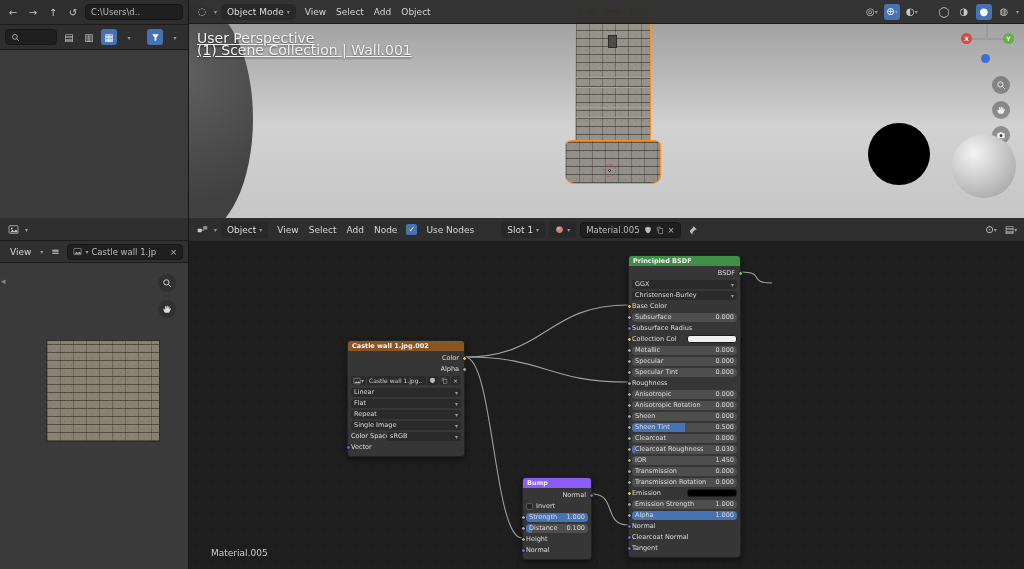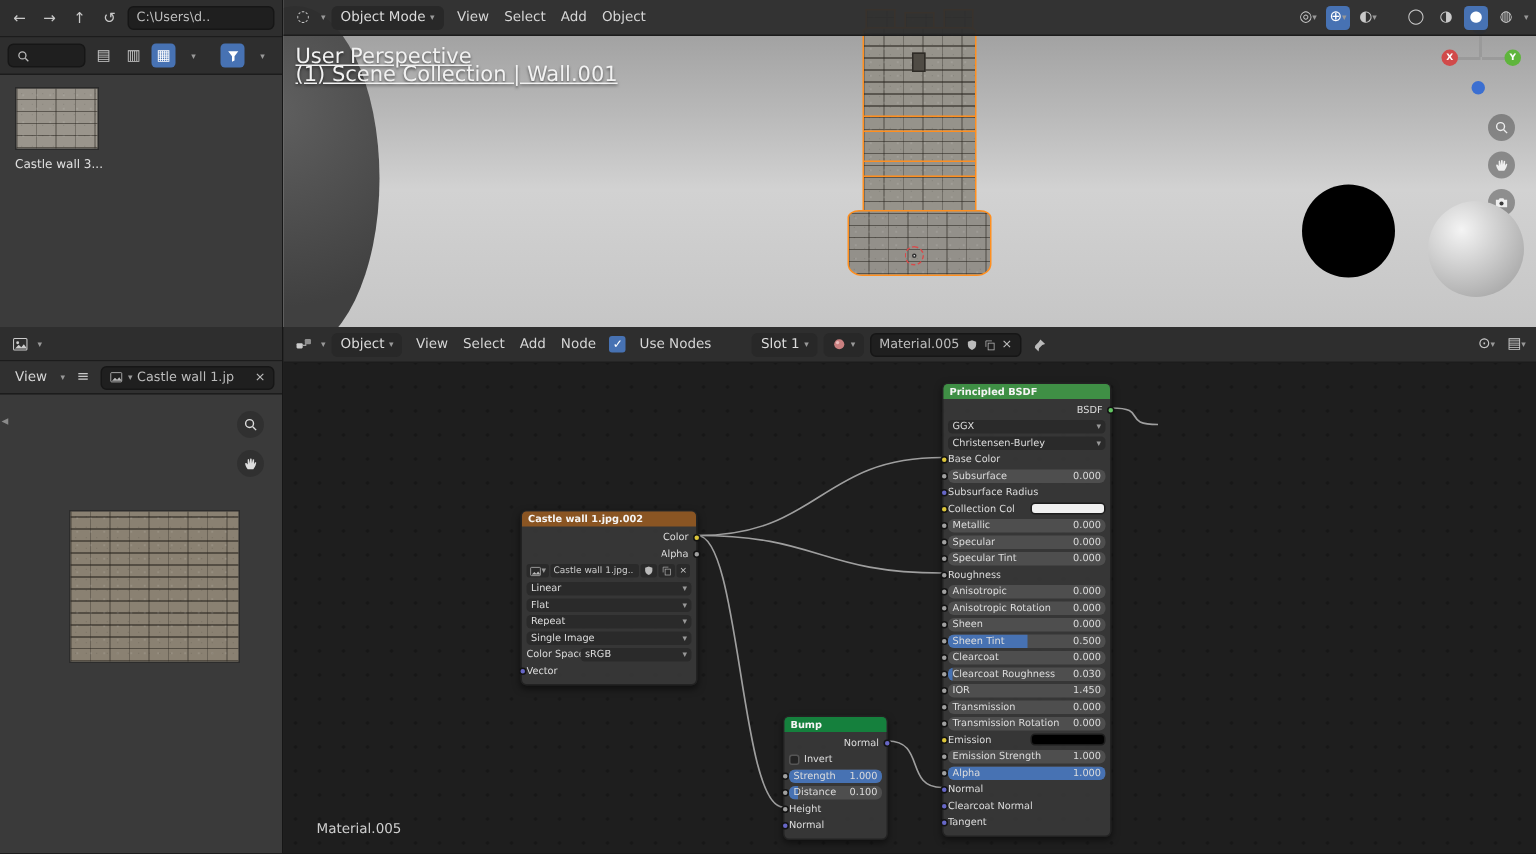--- a/index.html
+++ b/index.html
@@ -123,24 +123,20 @@
         <svg width="9" height="9" viewBox="0 0 16 16">
             <path d="M2 2h12l-4.5 6v5l-3 1.6V8z" fill="#fff"></path>
           </svg>
       </span>
       <span class="ibtn">
           <span class="car">▾</span>
         </span>
     </div>
     <div id="thumb-area">
       <div id="thumb-grid">
-          <div class="thumb-item">
-            <div class="thumb stone v-gray2"></div>
-            <div class="thumb-label">Castle wall 3...</div>
-          </div>
         </div>
     </div>
   </div>
 
   <div id="image-editor" class="abs">
     <div id="ie-row1" class="hdr">
       <span class="ibtn">
         <svg width="11" height="11" viewBox="0 0 16 16">
             <rect x="1.5" y="2.5" width="13" height="11" rx="1" fill="none" stroke="#ccc"></rect>
             <circle cx="5.5" cy="6.5" r="1.4" fill="#ccc"></circle>
@@ -344,21 +340,21 @@
                 <span class="car">▾</span>
               </div>
             </div>
             <div class="nrow t-in">
               <i class="sock left" style="background: rgb(103, 103, 199);"></i>
               <span class="nlabel">Vector</span>
             </div>
           </div>
         </div>
         <div class="node" style="left: 333px; top: 259px; width: 70px;">
-          <div class="node-header" style="background: #15803d;">Bump</div>
+          <div class="node-header" style="background: #8b5cf6;">Bump</div>
           <div class="node-body">
             <div class="nrow t-out">
               <span class="nlabel">Normal</span>
               <i class="sock right" style="background: rgb(103, 103, 199);"></i>
             </div>
             <div class="nrow t-check">
               <span class="cbx"></span>
               <span class="nlabel">Invert</span>
             </div>
             <div class="nrow t-num">

